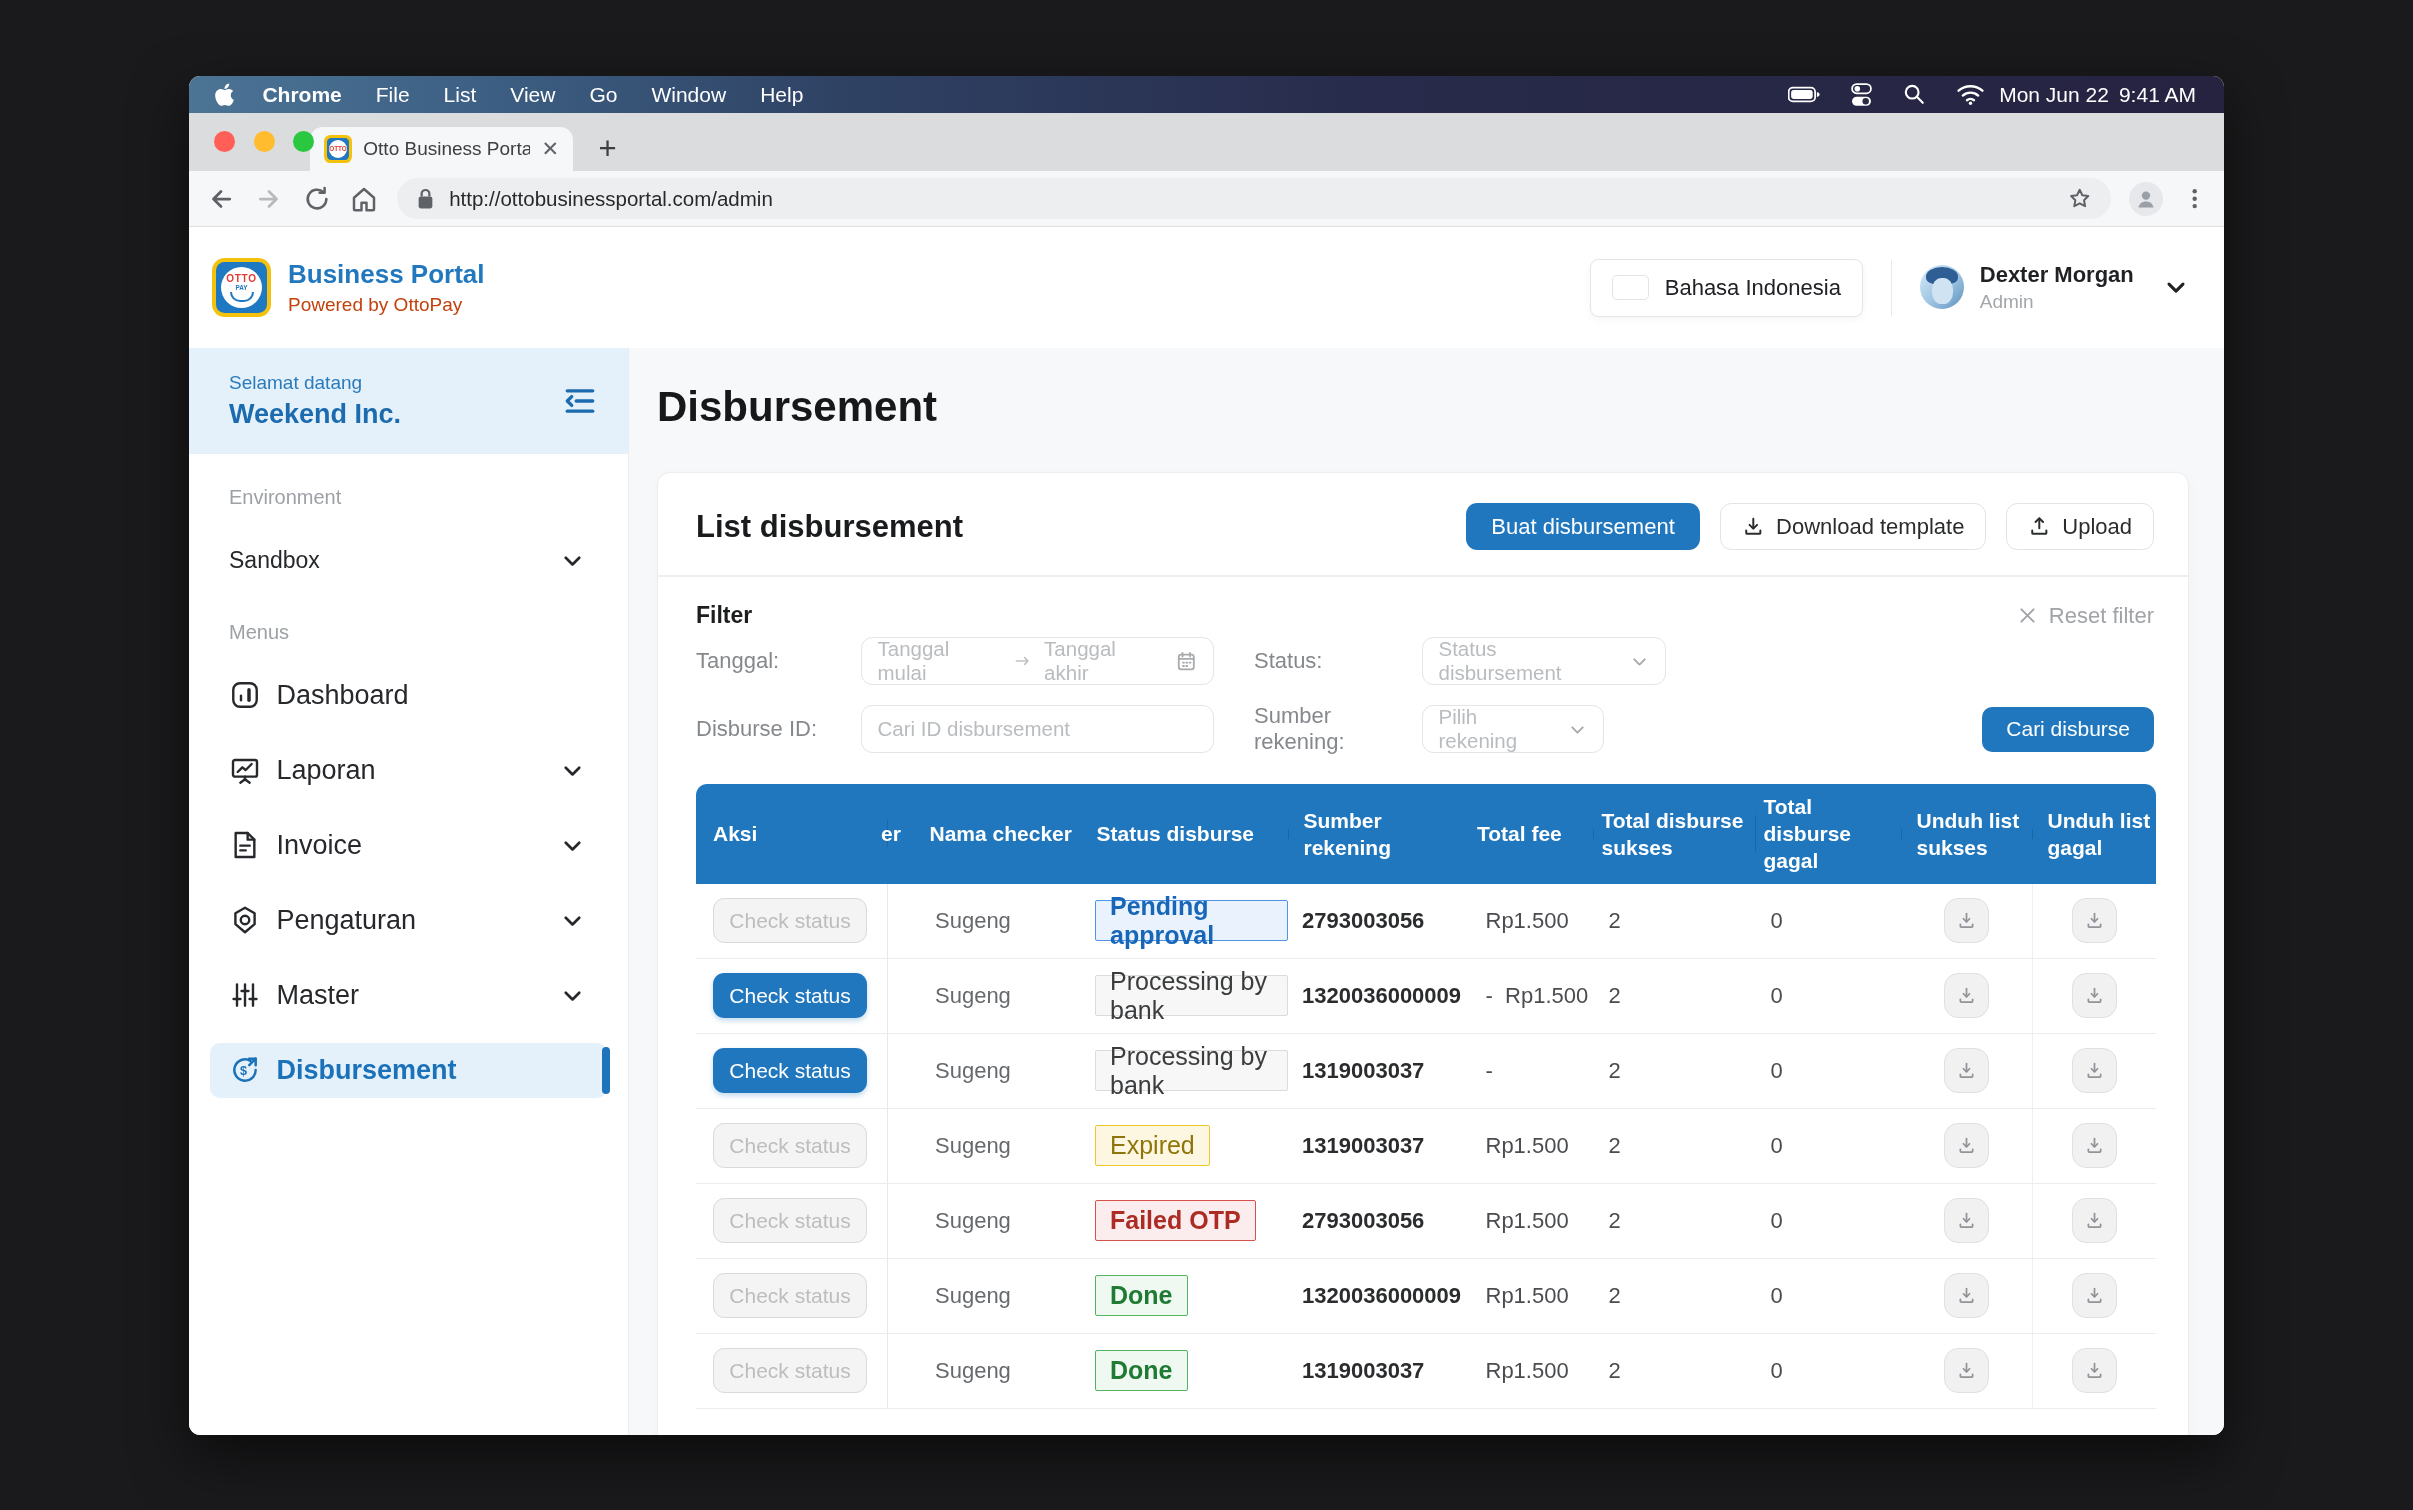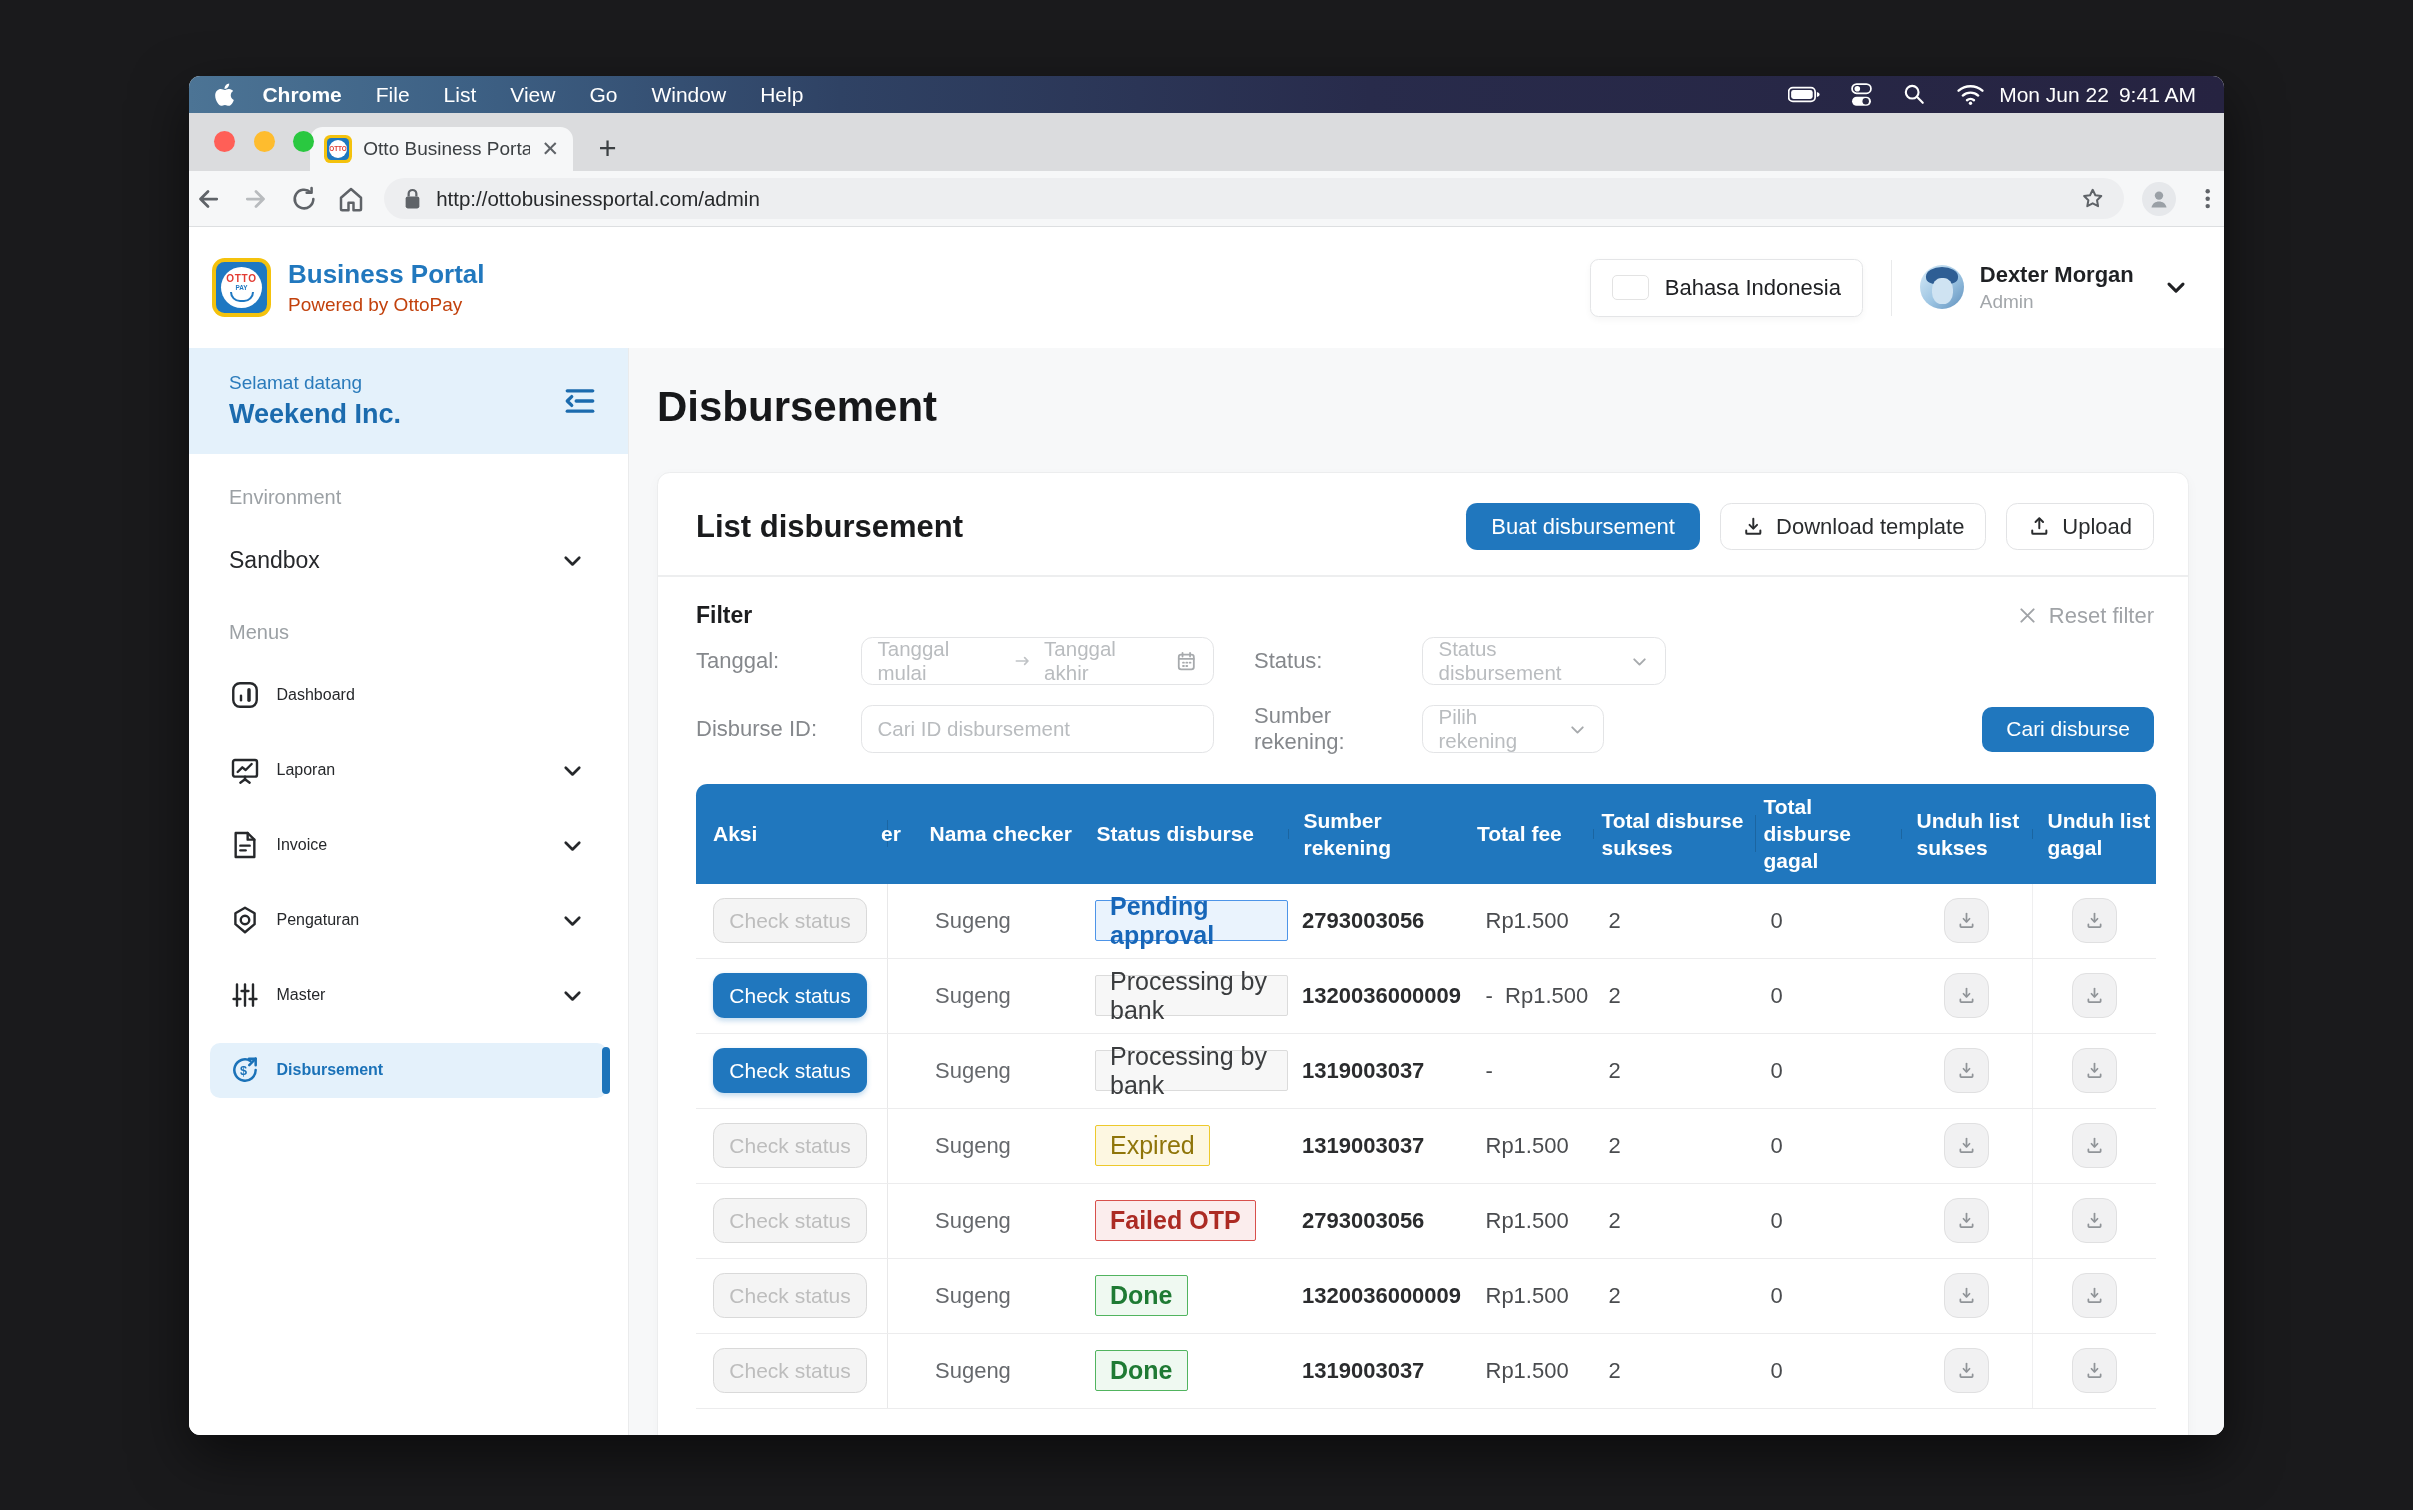--- a/index.html
+++ b/index.html
@@ -33,21 +33,21 @@
   .newtab { margin:0 0 7px 25.4px; font-size:31px; color:#3C4043; line-height:31px; }
 
   
   .fav { width:28px; height:28px; background:#F4C20D; border-radius:6.4px; padding:2.8px; flex:0 0 28px;}
   .fav .in { width:100%; height:100%; background:#1F78C0; border-radius:4.2px; display:flex; align-items:center; justify-content:center; }
   .fav .c { width:18.3px; height:18.3px; background:#FFF; border-radius:50%; display:flex; align-items:center; justify-content:center;
             font-size:6.4px; font-weight:800; color:#E23B33; }
 
   
   .toolbar { height:56px; flex:0 0 56px; background:#F6F7F8; border-bottom:1.4px solid #DDDFE1;
-             display:flex; align-items:center; padding:0 4px; gap:18.3px; }
+             display:flex; align-items:center; padding:0 17px; gap:18.3px; }
   .navic { color:#5F6368; display:flex; }
   .navic.disabled { color:#B8BBBE; }
   .urlbar { flex:1; height:41px; background:#EDEEF0; border-radius:21px; display:flex; align-items:center;
             padding:0 18.3px; gap:12.7px; }
   .urlbar .url { font-size:20.5px; color:#27292B; flex:1; }
   .avatar-chip { width:34px; height:34px; border-radius:50%; background:#E6E8EB; display:flex; align-items:center; justify-content:center; color:#9AA0A6; }
 
   
   .siteheader { height:121px; flex:0 0 121px; background:#FFF; display:flex; align-items:center; padding:0 34px 0 23px; }
   .brand { display:flex; align-items:center; gap:17px; }
@@ -84,21 +84,21 @@
   .welcome .w2 { font-size:27px; font-weight:700; color:#1B6BAE; margin-top:5.6px; }
   .collapse { color:#1B6BAE; display:flex; }
   .nav { padding:32px 21px 0 21px; }
   .navlabel { font-size:20px; color:#9CA1A5; margin:0 0 24px 19px; }
   .navrow { display:flex; align-items:center; height:54px; padding:0 21px 0 19px; margin-bottom:18.3px; border-radius:10px; position:relative; }
   .navrow .nlabel { font-size:23px; color:#26282B; }
   .navrow .nspacer { flex:1; }
   .navrow .nchev { color:#26282B; display:flex; }
   .navitem { display:flex; align-items:center; height:55px; padding:0 21px 0 19px; margin-bottom:20px; border-radius:10px; position:relative; }
   .navitem .icon { width:32px; display:flex; color:#26282B; }
-  .navitem .nlabel { font-size:16px; color:#26282B; margin-left:15.5px; }
+  .navitem .nlabel { font-size:27px; color:#26282B; margin-left:15.5px; }
   .navitem .nspacer { flex:1; }
   .navitem .nchev { color:#26282B; display:flex; }
   .navitem.active { background:#E4F1FB; }
   .navitem.active .icon, .navitem.active .nlabel { color:#1B72B8; }
   .navitem.active .nlabel { font-weight:700; }
   .navitem.active::after { content:""; position:absolute; right:-2.8px; top:4.2px; bottom:4.2px; width:7.8px; border-radius:5.6px; background:#1D74BA; }
   .navsection-gap { height:15.5px; }
 
   
   .main { flex:1; background:#F7F8F9; padding:35px 35px 0 28px; min-width:0; overflow:hidden; }

